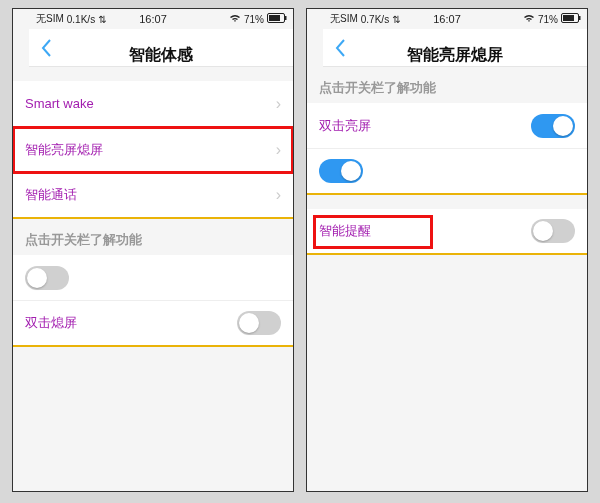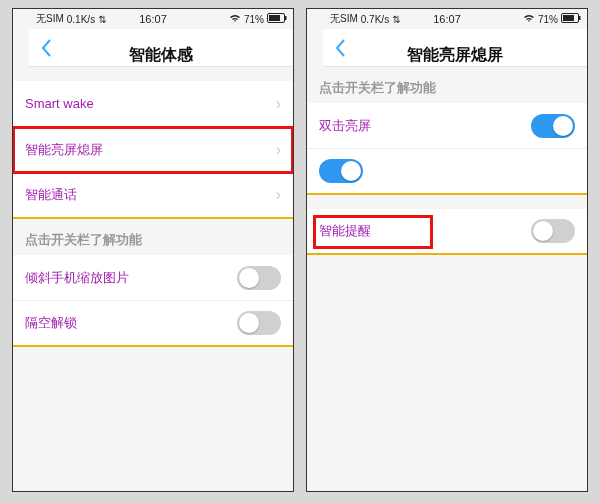--- a/index.html
+++ b/index.html
@@ -152,25 +152,24 @@
     <div class="row">
       <span class="row-label">智能通话</span>
       <span class="chevron">›</span>
     </div>
   </div>
 
   <div class="section-hint">点击开关栏了解功能</div>
 
   <div class="list">
     <div class="row">
-      <span class="row-label">倾斜手机缩放图片</span>
       <span class="toggle"></span>
     </div>
     <div class="row">
-      <span class="row-label">隔空解锁</span>
+      <span class="row-label">双击熄屏</span>
       <span class="toggle"></span>
     </div>
   </div>
 </div>
 
 <div class="phone">
   <div class="statusbar">
     <span class="sb-left">
       <span>无SIM</span>
       <span>0.7K/s</span>

